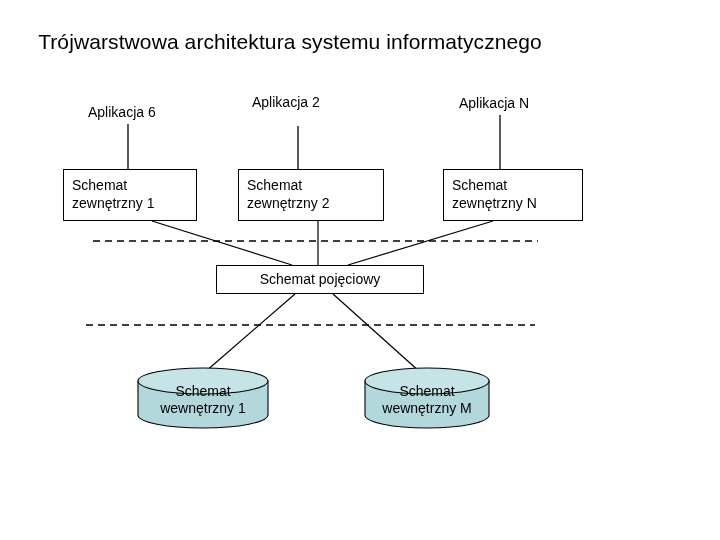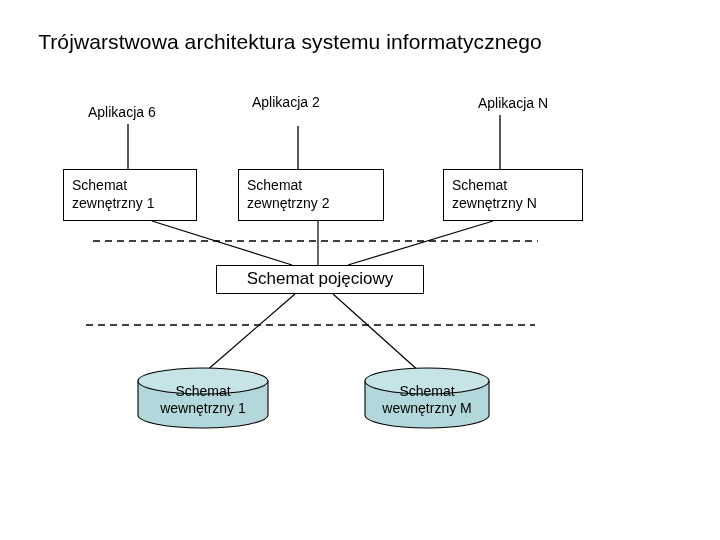--- a/index.html
+++ b/index.html
@@ -46,21 +46,21 @@
     font-size: 14px;
     line-height: 18px;
     padding: 6px 0 0 8px;
     white-space: pre-line;
   }
   .concept-box {
     position: absolute;
     box-sizing: border-box;
     border: 1.8px solid #000000;
     background: #ffffff;
-    font-size: 17px;
+    font-size: 14px;
     line-height: 26px;
     text-align: center;
     white-space: nowrap;
   }
   .cyl-label {
     position: absolute;
     text-align: center;
     font-size: 14px;
     line-height: 17px;
     white-space: pre-line;
@@ -79,21 +79,21 @@
 </style>
 </head>
 <body>
 
 <div id="diagram-root">
 
   <div class="page-title">Trójwarstwowa architektura systemu informatycznego</div>
 
   <div class="app-label" style="left:88px; top:104px;">Aplikacja 6</div>
   <div class="app-label" style="left:252px; top:94px;">Aplikacja 2</div>
-  <div class="app-label" style="left:478px; top:95px;">Aplikacja N</div>
+  <div class="app-label" style="left:459px; top:95px;">Aplikacja N</div>
 
   <svg class="lines" viewBox="0 0 720 540">
 
     <line x1="128" y1="124" x2="128" y2="169" stroke="#000000" stroke-width="1.3"></line>
     <line x1="298" y1="126" x2="298" y2="169" stroke="#000000" stroke-width="1.3"></line>
     <line x1="500" y1="115" x2="500" y2="169" stroke="#000000" stroke-width="1.3"></line>
 
     <line x1="93" y1="241" x2="538" y2="241" stroke="#000000" stroke-width="1.5" stroke-dasharray="7 5"></line>
 
     <line x1="152" y1="221" x2="292" y2="265" stroke="#000000" stroke-width="1.2"></line>

